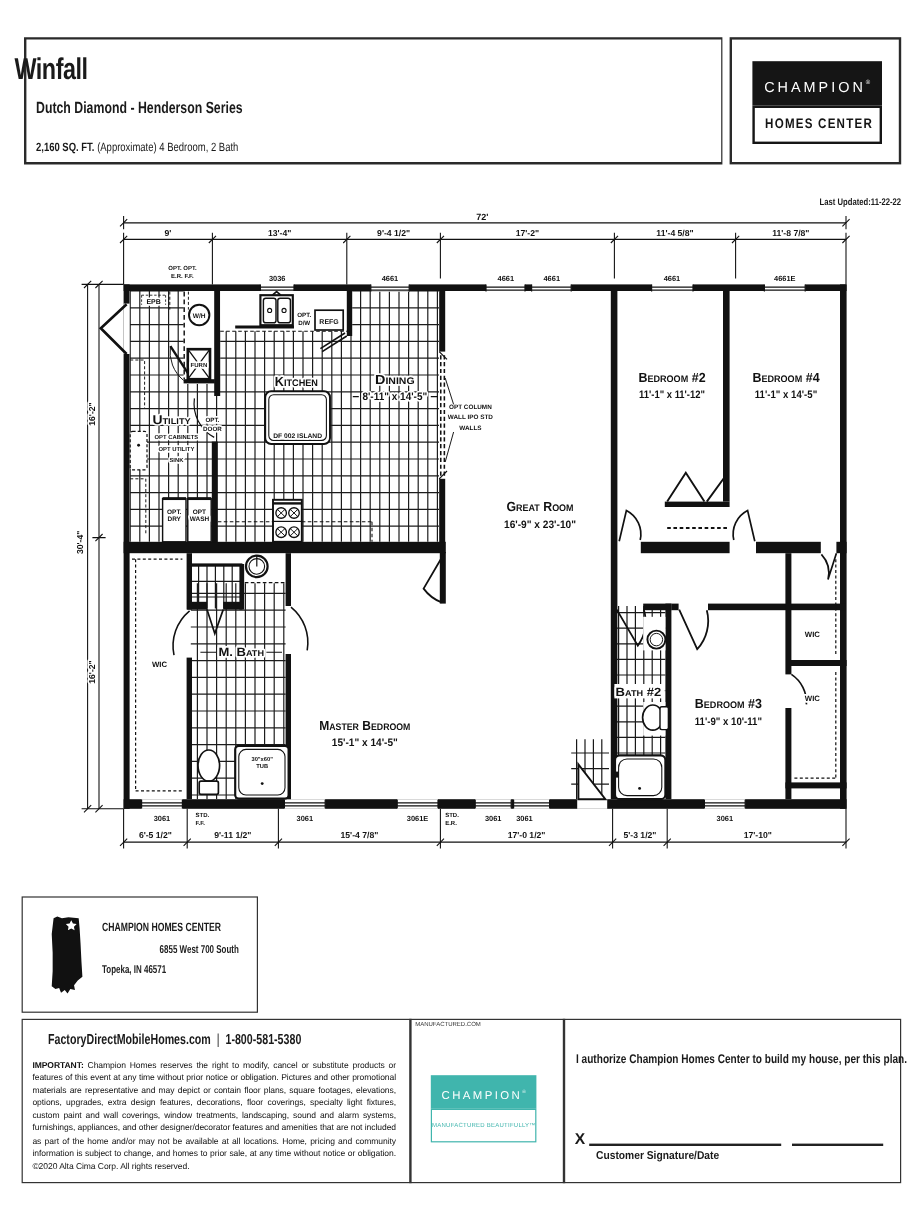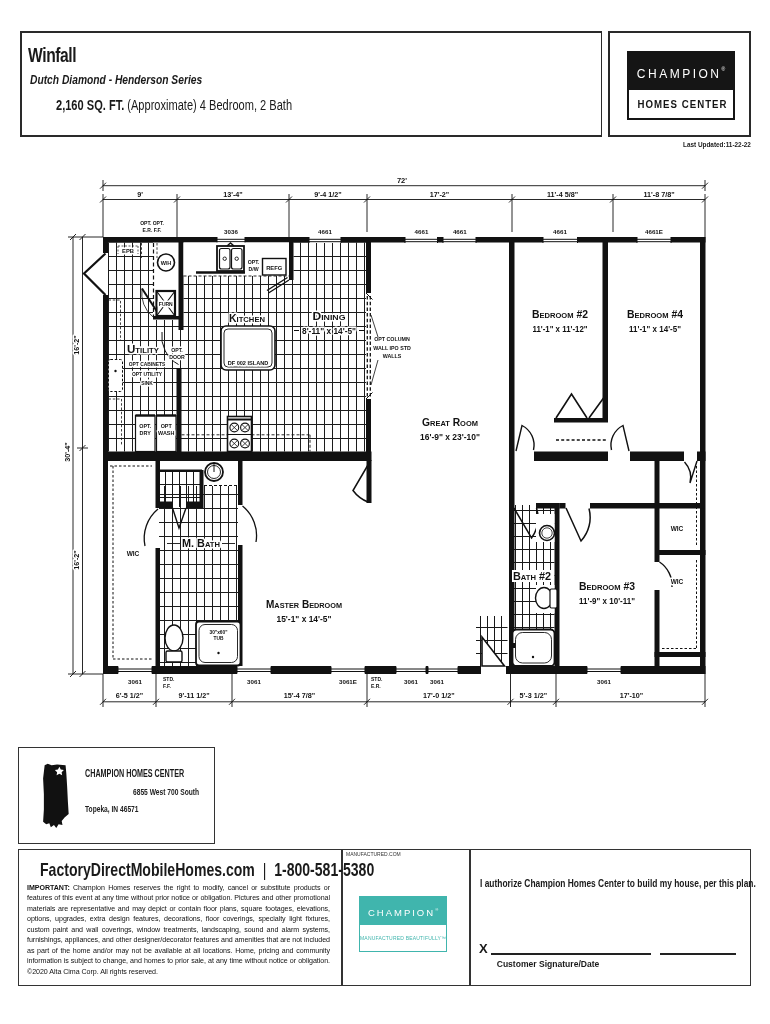--- a/index.html
+++ b/index.html
@@ -5,33 +5,33 @@
   html,body{margin:0;padding:0;background:#fff;}
   body{width:770px;height:1024px;position:relative;font-family:"Liberation Sans",sans-serif;color:#1a1a1a;}
   .abs{position:absolute;}
   .cond{display:inline-block;transform:scaleX(0.82);transform-origin:left center;white-space:nowrap;}
 </style>
 </head>
 <body>
 
 <div class="abs" style="left:20px;top:31px;width:582px;height:106px;border:2px solid #2a2a2a;border-right:1.5px solid #2a2a2a;box-sizing:border-box;"></div>
 
-<div class="abs" style="left:28px;top:44px;font-weight:bold;font-size:20px;letter-spacing:-0.5px;"><span class="cond" style="transform:scaleX(0.78);">Winfall</span></div>
-
-<div class="abs" style="left:30px;top:72px;font-weight:bold;font-style:italic;font-size:13.5px;"><span class="cond" style="transform:scaleX(0.76);">Dutch Diamond - Henderson Series</span></div>
-
-<div class="abs" style="left:30px;top:97px;font-size:14px;margin-left:26px;"><span class="cond" style="transform:scaleX(0.79);"><b>2,160 SQ. FT.</b>&nbsp;(Approximate) 4 Bedroom, 2 Bath</span></div>
+<div class="abs" style="left:12px;top:44px;font-weight:bold;font-size:25px;letter-spacing:-0.5px;"><span class="cond" style="transform:scaleX(0.78);">Winfall</span></div>
+
+<div class="abs" style="left:30px;top:82px;font-weight:bold;font-size:13.5px;"><span class="cond" style="transform:scaleX(0.76);">Dutch Diamond - Henderson Series</span></div>
+
+<div class="abs" style="left:30px;top:118px;font-size:10px;"><span class="cond" style="transform:scaleX(0.79);"><b>2,160 SQ. FT.</b>&nbsp;(Approximate) 4 Bedroom, 2 Bath</span></div>
 
 <div class="abs" style="left:608px;top:31px;width:143px;height:106px;border:2px solid #2a2a2a;box-sizing:border-box;"></div>
 
 <div class="abs" style="left:627px;top:51px;width:108px;height:37px;background:#151515;color:#fff;text-align:center;line-height:37px;font-size:12px;letter-spacing:2.5px;">CHAMPION<span style="font-size:5px;letter-spacing:0;vertical-align:7px;">®</span></div>
 
 <div class="abs" style="left:627px;top:88px;width:108px;height:32px;border:2px solid #151515;box-sizing:border-box;color:#151515;text-align:left;line-height:28px;font-size:11.5px;font-weight:bold;letter-spacing:1.2px;"><span class="cond" style="transform:scaleX(0.84);transform-origin:center;">HOMES CENTER</span></div>
 
-<div class="abs" style="left:551px;top:140px;width:200px;text-align:right;font-size:8px;font-weight:bold;"><span class="cond" style="transform:scaleX(0.8);transform-origin:right center;display:inline-block;">Last Updated:11-22-22</span></div>
+<div class="abs" style="left:551px;top:164px;width:200px;text-align:right;font-size:8px;font-weight:bold;"><span class="cond" style="transform:scaleX(0.8);transform-origin:right center;display:inline-block;">Last Updated:11-22-22</span></div>
 
 <svg class="abs" style="left:0;top:0;" width="770" height="1024" viewBox="0 0 770 1024" xmlns="http://www.w3.org/2000/svg">
   <defs>
 
   </defs>
   <style>#plan text{paint-order:stroke;stroke:#ffffff;stroke-width:2.8px;stroke-linejoin:round;}</style>
   <g id="plan" stroke-linecap="butt">
 
   <clipPath id="cp1">
    <rect x="108" y="242.5" width="45" height="209"></rect>
@@ -449,21 +449,21 @@
 <div class="abs" style="left:85px;top:768px;font-size:10px;font-weight:bold;"><span class="cond" style="transform:scaleX(0.72);">CHAMPION HOMES CENTER</span></div>
 <div class="abs" style="left:85px;top:786px;font-size:9.5px;font-weight:bold;color:#222;padding-left:48px;"><span class="cond" style="transform:scaleX(0.70);">6855 West 700 South</span></div>
 <div class="abs" style="left:85px;top:803px;font-size:9.5px;font-weight:bold;color:#222;"><span class="cond" style="transform:scaleX(0.70);">Topeka, IN 46571</span></div>
 
 <div class="abs" style="left:18px;top:849px;width:733px;height:137px;border:1.5px solid #333;box-sizing:border-box;"></div>
 
 <div class="abs" style="left:341px;top:849px;width:2px;height:137px;background:#333;"></div>
 
 <div class="abs" style="left:469px;top:849px;width:2px;height:137px;background:#333;"></div>
 
-<div class="abs" style="left:40px;top:859px;font-size:19px;font-weight:bold;"><span class="cond" style="transform:scaleX(0.74);">FactoryDirectMobileHomes.com&nbsp;&nbsp;<span style="font-weight:normal;">|</span>&nbsp;&nbsp;1-800-581-5380</span></div>
+<div class="abs" style="left:40px;top:859px;font-size:12px;font-weight:bold;"><span class="cond" style="transform:scaleX(0.74);">FactoryDirectMobileHomes.com&nbsp;&nbsp;<span style="font-weight:normal;">|</span>&nbsp;&nbsp;1-800-581-5380</span></div>
 
 <div class="abs" style="left:27px;top:883px;width:303px;font-size:7.1px;line-height:1.475;color:#111;text-align:justify;letter-spacing:-0.05px;"><b>IMPORTANT:</b> Champion Homes reserves the right to modify, cancel or substitute products or features of this event at any time without prior notice or obligation. Pictures and other promotional materials are representative and may depict or contain floor plans, square footages, elevations, options, upgrades, extra design features, decorations, floor coverings, specialty light fixtures, custom paint and wall coverings, window treatments, landscaping, sound and alarm systems, furnishings, appliances, and other designer/decorator features and amenities that are not included as part of the home and/or may not be available at all locations. Home, pricing and community information is subject to change, and homes to prior sale, at any time without notice or obligation. ©2020 Alta Cima Corp. All rights reserved.</div>
 
 <div class="abs" style="left:346px;top:851px;font-size:5px;color:#333;">MANUFACTURED.COM</div>
 
 <div class="abs" style="left:359px;top:896px;width:88px;height:28px;background:#40b5ad;color:#fff;text-align:center;line-height:28px;font-size:9.5px;letter-spacing:2px;">CHAMPION<span style="font-size:4px;letter-spacing:0;vertical-align:5px;">®</span></div>
 
 <div class="abs" style="left:359px;top:924px;width:88px;height:28px;border:1px solid #40b5ad;box-sizing:border-box;color:#40b5ad;text-align:center;line-height:26px;font-size:5px;letter-spacing:0.2px;white-space:nowrap;">MANUFACTURED BEAUTIFULLY™</div>
 
 <div class="abs" style="left:480px;top:877px;font-size:10.5px;font-weight:bold;"><span class="cond" style="transform:scaleX(0.80);">I authorize Champion Homes Center to build my house, per this plan.</span></div>

